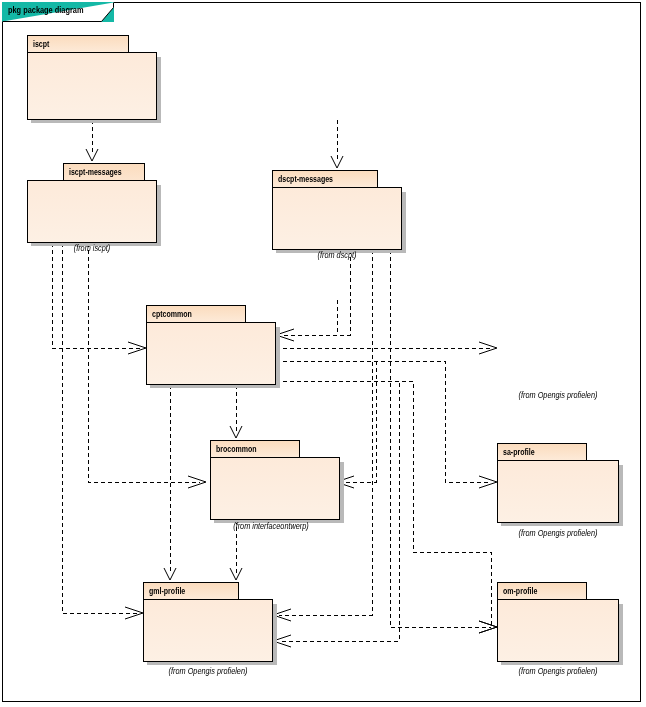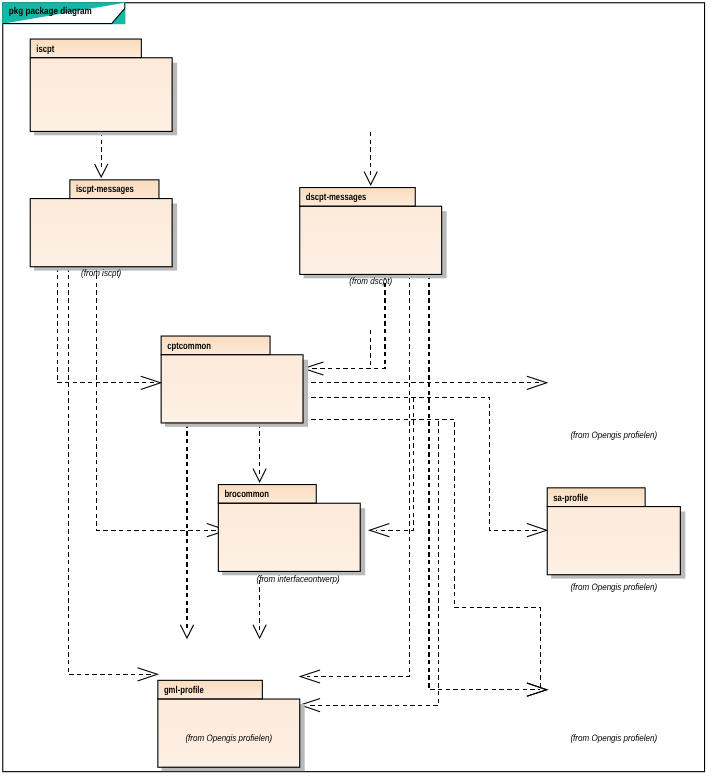--- a/index.html
+++ b/index.html
@@ -123,42 +123,49 @@
   <div class="pkg" style="left:146px;top:305px;width:130px;height:80px;border-radius:30px;">
     <div class="shadow" style="left:4px;top:22px;width:130px;height:61px;"></div>
     <div class="tab" style="left:0;top:0;width:100px;height:18px;">
         <span class="tab-txt">cptcommon</span>
       </div>
     <div class="body" style="left:0;top:17px;width:130px;height:63px;"></div>
   </div>
 
   <div class="from" style="left:490px;top:390px;width:136px;">(from Opengis profielen)</div>
 
-  <div class="pkg" style="left:198px;top:440px;width:130px;height:72px;">
+  <div class="pkg" style="left:210px;top:440px;width:130px;height:72px;">
     <div class="shadow" style="left:4px;top:22px;width:130px;height:61px;"></div>
     <div class="tab" style="left:0;top:0;width:90px;height:18px;">
         <span class="tab-txt">brocommon</span>
       </div>
     <div class="body" style="left:0;top:17px;width:130px;height:63px;"></div>
   </div>
   <div class="from" style="left:200px;top:521px;width:142px;">(from interfaceontwerp)</div>
 
   <div class="pkg" style="left:497px;top:443px;width:122px;height:80px;">
     <div class="shadow" style="left:4px;top:22px;width:122px;height:61px;"></div>
     <div class="tab" style="left:0;top:0;width:90px;height:18px;">
         <span class="tab-txt">sa-profile</span>
       </div>
     <div class="body" style="left:0;top:17px;width:122px;height:63px;"></div>
   </div>
   <div class="from" style="left:490px;top:528px;width:136px;">(from Opengis profielen)</div>
 
-  <div class="pkg" style="left:143px;top:582px;width:130px;height:80px;margin-top:36px;">
+  <div class="pkg" style="left:143px;top:582px;width:130px;height:80px;">
     <div class="shadow" style="left:4px;top:22px;width:130px;height:61px;"></div>
     <div class="tab" style="left:0;top:0;width:96px;height:18px;">
         <span class="tab-txt">gml-profile</span>
       </div>
     <div class="body" style="left:0;top:17px;width:130px;height:63px;"></div>
   </div>
   <div class="from" style="left:137px;top:666px;width:142px;">(from Opengis profielen)</div>
 
+  <div class="pkg" style="left:497px;top:582px;width:122px;height:80px;">
+    <div class="shadow" style="left:4px;top:22px;width:122px;height:61px;"></div>
+    <div class="tab" style="left:0;top:0;width:90px;height:18px;">
+        <span class="tab-txt">om-profile</span>
+      </div>
+    <div class="body" style="left:0;top:17px;width:122px;height:63px;"></div>
+  </div>
   <div class="from" style="left:490px;top:666px;width:136px;">(from Opengis profielen)</div>
 
 </div>
 
 </body></html>

